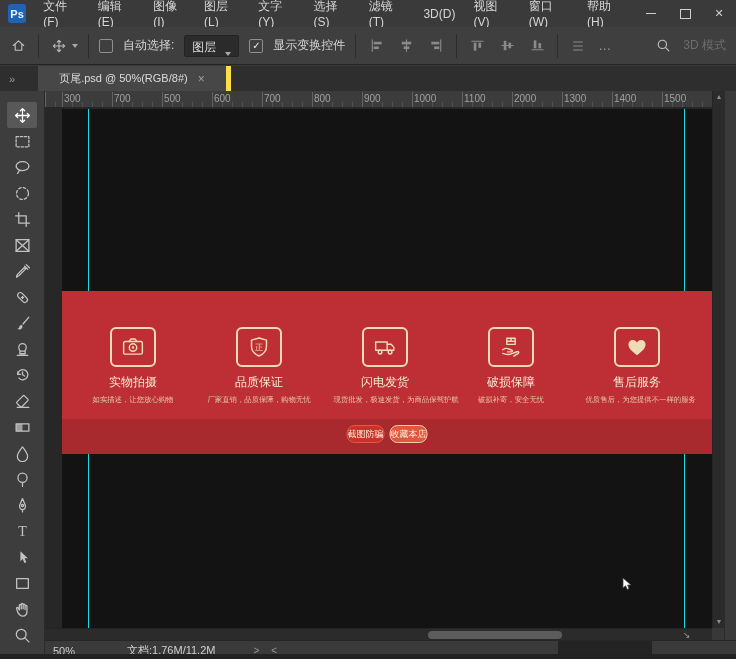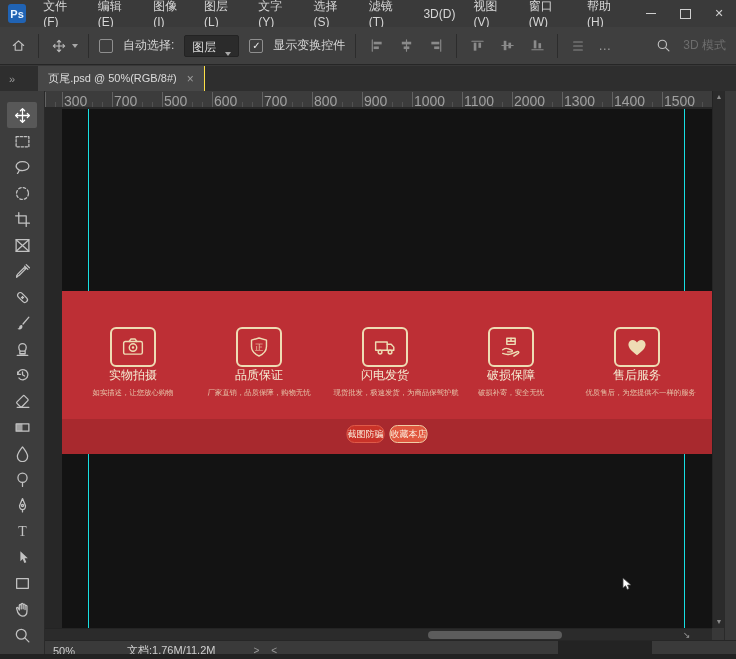--- a/index.html
+++ b/index.html
@@ -30,45 +30,45 @@
             display:flex;align-items:center;justify-content:center;font-size:10px;color:#ececec;line-height:1;flex:0 0 auto;}
   .ob-label{font-size:12px;color:#d4d4d4;white-space:nowrap;}
   .dropdown{background:#2b2b2b;border:1px solid #232323;border-radius:2px;height:20px;display:flex;
             align-items:flex-end;padding:0 7px;gap:9px;font-size:12px;color:#d9d9d9;}
   .ellipsis{color:#9a9a9a;font-size:13px;letter-spacing:1px;line-height:0.4;}
   .right-group{margin-left:auto;display:flex;align-items:center;gap:10px;padding-right:2px;}
   .mode3d{font-size:12px;color:#6d6d6d;white-space:nowrap;}
   
   .tabbar{position:absolute;top:66px;left:0;right:0;height:25px;background:#2e2e2e;display:flex;align-items:stretch;}
   .tabbar-chev{color:#9a9a9a;font-size:11px;display:flex;align-items:center;padding:0 6px 0 9px;}
-  .tab{margin-left:17px;background:#474747;display:flex;align-items:center;padding:0 10px;gap:10px;
-       font-size:11px;color:#dcdcdc;border-right:1px solid #fde047;}
+  .tab{margin-left:17px;background:#474747;display:flex;align-items:center;padding:0 21px;gap:10px;
+       font-size:11px;color:#dcdcdc;border-right:5px solid #fde047;}
   .tab-close{color:#9e9e9e;font-size:12px;line-height:1;}
   
   .toolbar{position:absolute;top:91px;left:0;bottom:0;width:45px;background:#3d3d3d;border-right:1px solid #2a2a2a;
            display:flex;flex-direction:column;align-items:center;padding-top:11px;box-sizing:border-box;}
   .tool{width:30px;height:26px;display:flex;align-items:center;justify-content:center;color:#c2c2c2;border-radius:2px;flex:0 0 auto;}
   .tool.selected{background:#585858;color:#ffffff;}
   
   .ruler{position:absolute;top:91px;left:45px;width:667px;height:16px;background-color:#3c3c3c;border-bottom:1px solid #2a2a2a;
          overflow:hidden;
          background-image:repeating-linear-gradient(90deg,#626262 0 1px,transparent 1px 50px),
                           repeating-linear-gradient(90deg,#515151 0 1px,transparent 1px 10px);
          background-size:100% 15px,100% 5px;background-repeat:repeat-x;background-position:17px bottom,17px bottom;}
-  .ruler-num{position:absolute;top:2px;font-size:14px;color:#a0a0a0;}
+  .ruler-num{position:absolute;top:2px;font-size:10px;color:#a0a0a0;}
   
   .canvas{position:absolute;top:107px;left:45px;width:667px;height:521px;background:#272727;overflow:hidden;}
   .doc{position:absolute;left:17px;top:2px;right:0;bottom:0;background:#131313;}
   .guide{position:absolute;top:0;bottom:0;width:1px;background:#17dfe2;}
   .banner{position:absolute;left:0;right:0;top:182px;height:163px;}
   .banner-strip{position:absolute;left:0;right:0;bottom:0;height:35px;}
   .feature{position:absolute;top:36px;width:112px;text-align:center;}
   .feature-iconbox{width:46px;height:40px;border:2px solid #eedcb4;border-radius:6px;margin:0 auto;
                    display:flex;align-items:center;justify-content:center;color:#eedcb4;box-sizing:border-box;}
-  .feature-title{font-size:12px;color:#f4ebd2;}
+  .feature-title{margin-top:7px;font-size:12px;color:#f4ebd2;}
   .feature-desc{margin-top:3px;font-size:8px;color:#e6c2a8;white-space:nowrap;transform:scale(.92);}
   .banner-buttons{position:absolute;top:134px;left:50%;transform:translateX(-50%);display:flex;gap:5px;}
   .bbtn{height:16px;padding:0 0;font-size:9px;color:#fbeede;display:flex;align-items:center;border-radius:8px;white-space:nowrap;}
   .bbtn.solid{background:#c93228;border:1px solid #df5a49;}
   .bbtn.light{background:#e0563e;border:1px solid #f0cda6;}
   .pointer{position:absolute;left:577px;top:470px;width:13px;height:14px;}
   
   .hscroll{position:absolute;top:628px;left:45px;width:667px;height:12px;background:#2b2b2b;border-top:1px solid #242424;}
   .hthumb{position:absolute;left:383px;top:2px;width:134px;height:8px;background:#5c5c5c;border-radius:4px;}
   .grip{position:absolute;left:638px;top:0;color:#9a9a9a;font-size:9px;line-height:12px;}

